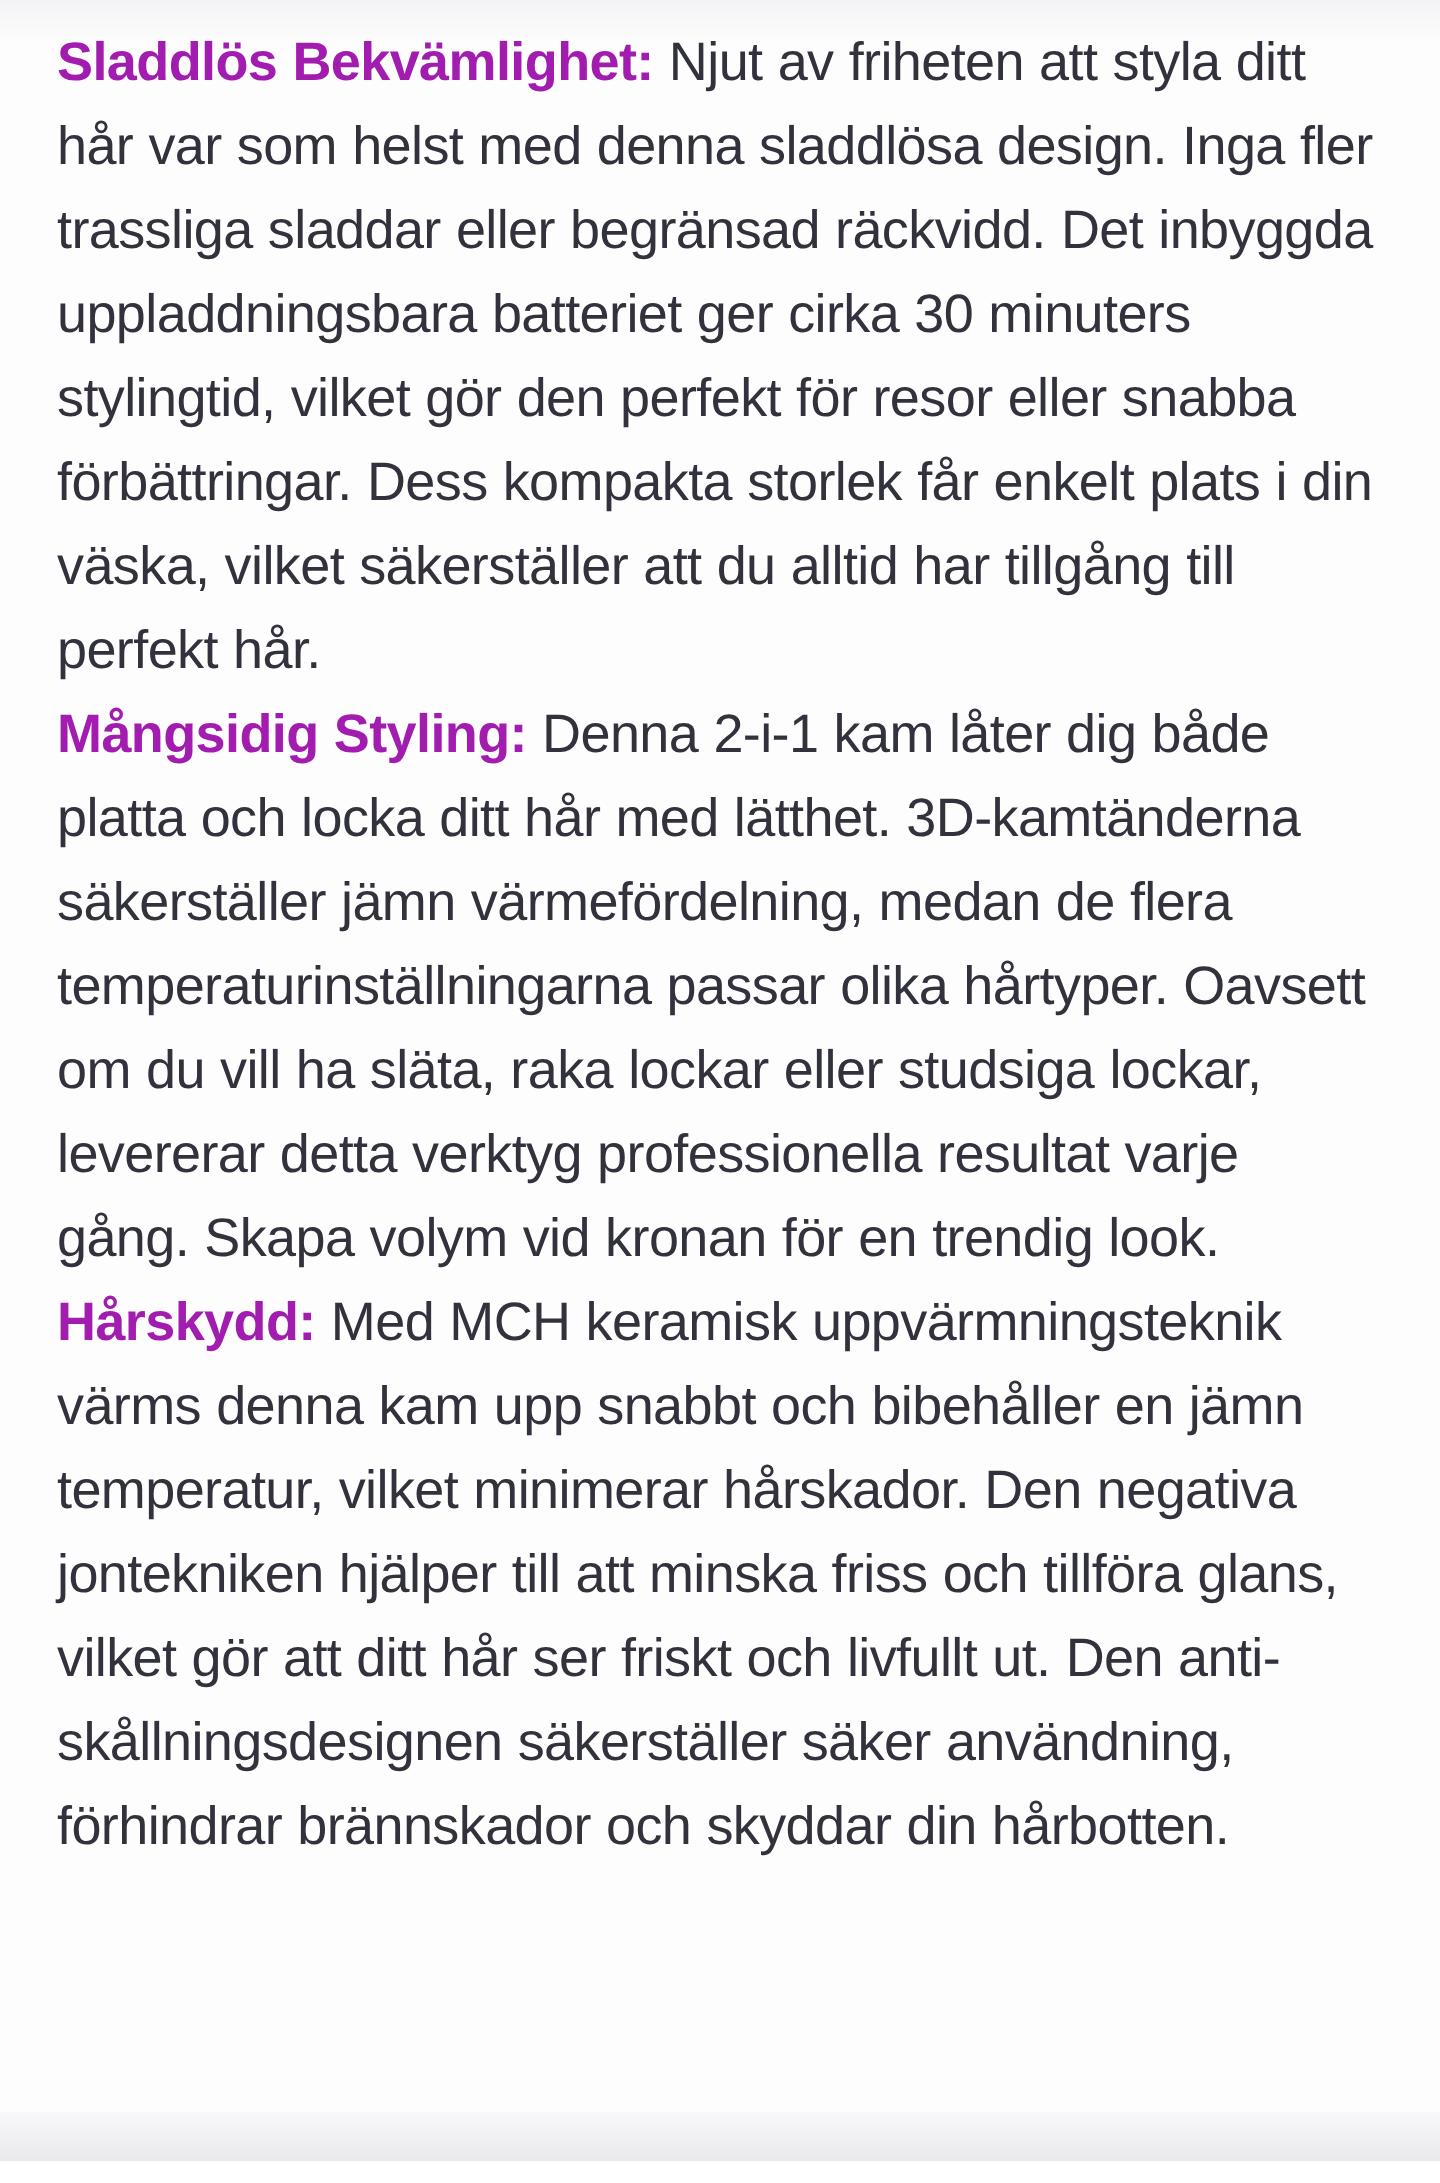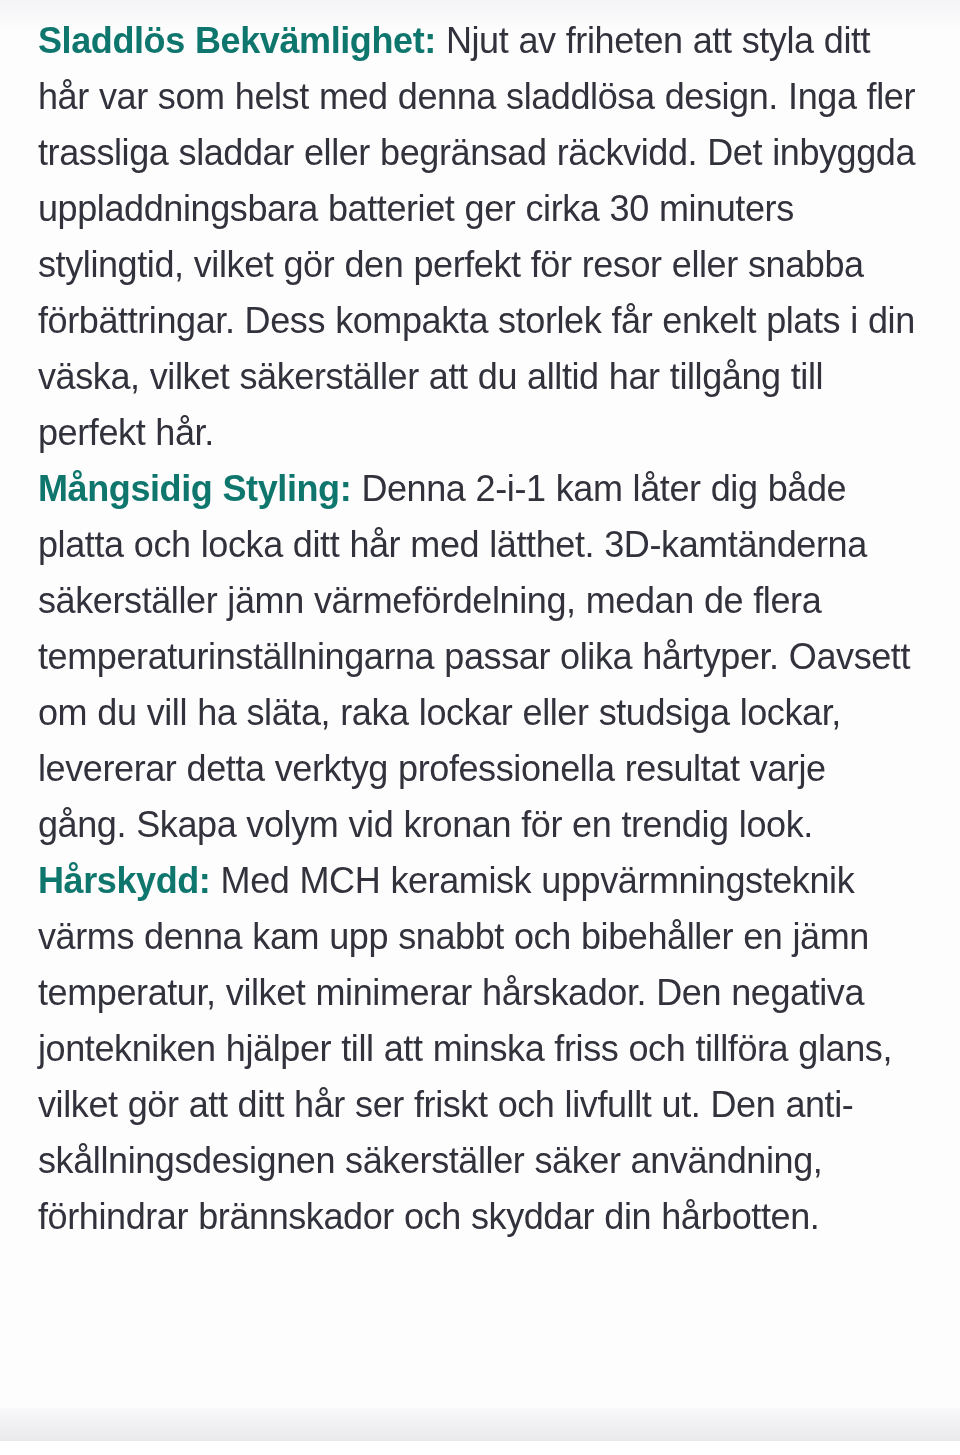--- a/index.html
+++ b/index.html
@@ -40,21 +40,21 @@
     line-height: 56px;
     letter-spacing: -0.4px;
     word-spacing: 0.5px;
   }
   .content p {
     margin: 0;
     padding: 0;
   }
   .content .lead {
     font-weight: 700;
-    color: #0f766e;
+    color: #a21caf;
   }
   .bottom-band {
     position: absolute;
     left: 0;
     right: 0;
     top: 1408px;
     height: 33px;
     background: linear-gradient(to bottom, rgba(235,235,238,0.25), #e9e9ec);
   }
   .bottom-strip {

